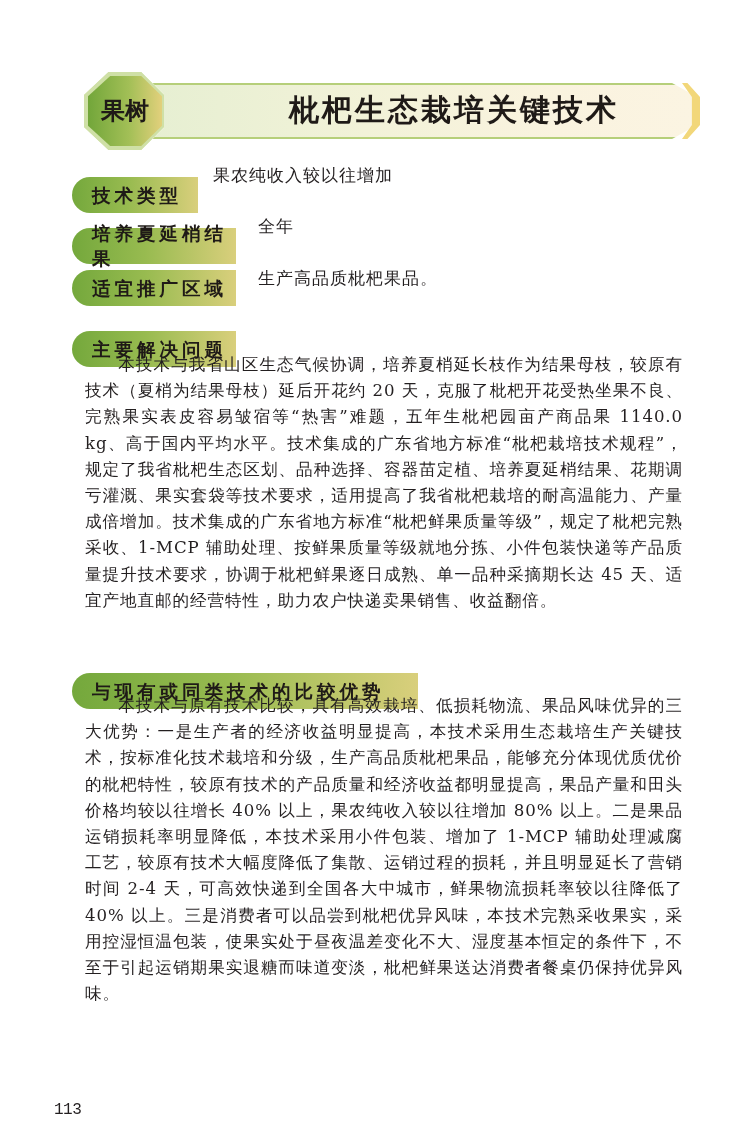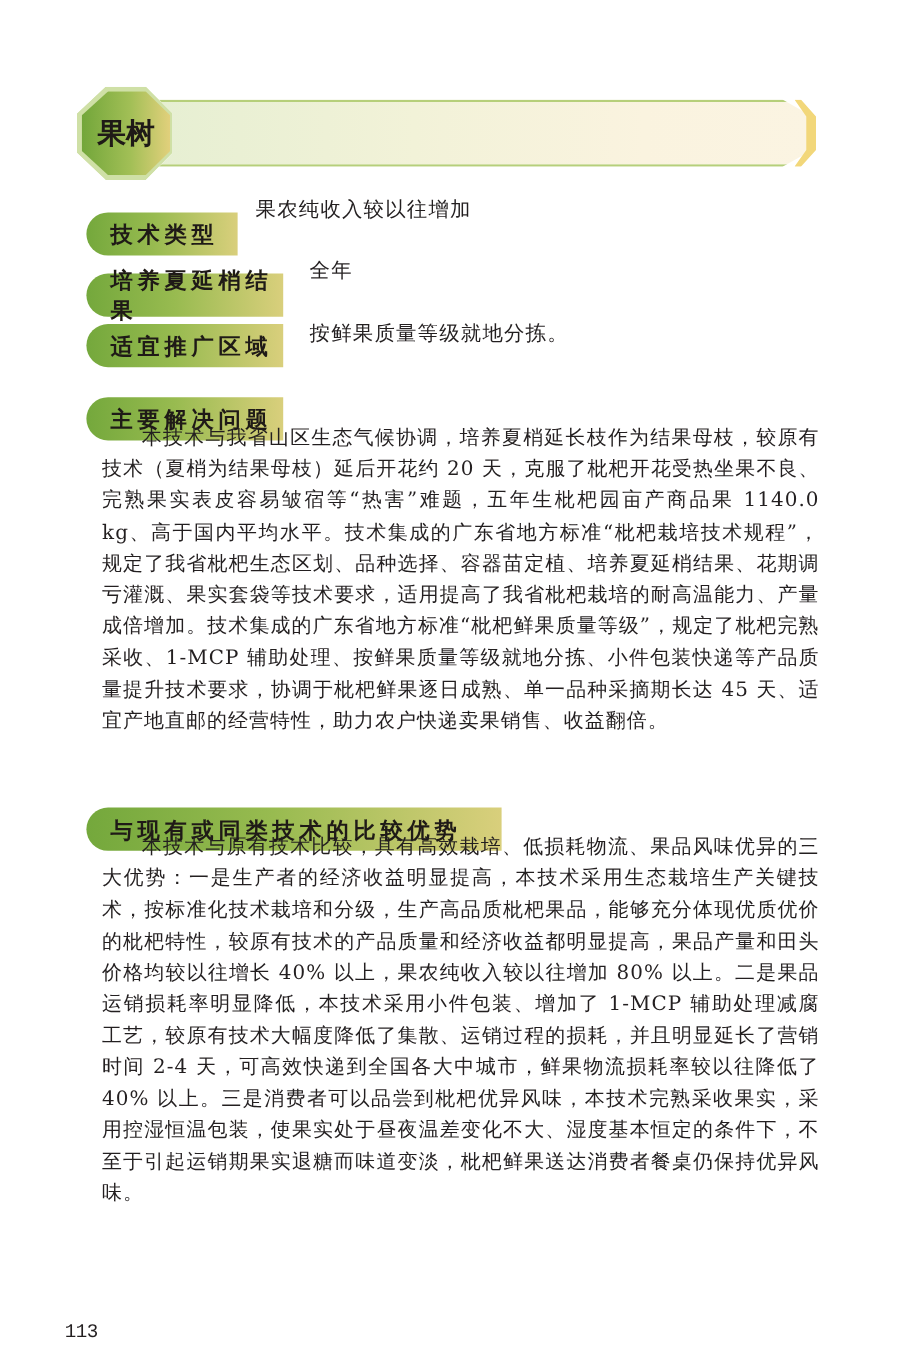--- a/index.html
+++ b/index.html
@@ -12,21 +12,21 @@
       height: 1125px;
       position: relative;
       overflow: hidden;
       font-family: "DejaVu Serif", "Liberation Serif", serif;
       color: #231f20;
     }
 
     
     .banner {
       position: absolute;
-      left: 64px;
+      left: 84px;
       top: 72px;
       width: 630px;
       height: 78px;
       padding-left: 19px;
     }
     .banner-bar {
       position: absolute;
       left: 62px;
       top: 11px;
       width: 548px;
@@ -148,30 +148,31 @@
 </head>
 <body>
 
 <div class="banner">
   <div class="banner-bar"></div>
   <div class="banner-bar-edge"></div>
   <div class="banner-badge-outline"></div>
   <div class="banner-badge">
     <span>果树</span>
   </div>
+  <div class="banner-title">枇杷生态栽培关键技术</div>
 </div>
 
 <div class="pill" style="top:157px; width:126px;">技术类型</div>
 <div class="pill-value" style="left:213px; top:157px;">果农纯收入较以往增加</div>
 
 <div class="pill" style="top:208px; width:164px;">培养夏延梢结果</div>
 <div class="pill-value" style="left:258px; top:208px;">全年</div>
 
 <div class="pill" style="top:250px; width:164px;">适宜推广区域</div>
-<div class="pill-value" style="left:258px; top:260px;">按鲜果质量等级就地分拣。</div>
+<div class="pill-value" style="left:258px; top:260px;">生产高品质枇杷果品。</div>
 
 <div class="pill" style="top:311px; width:164px;">主要解决问题</div>
 
 <div class="para" style="top:352px;">本技术与我省山区生态气候协调，培养夏梢延长枝作为结果母枝，较原有技术（夏梢为结果母枝）延后开花约 20 天，克服了枇杷开花受热坐果不良、完熟果实表皮容易皱宿等“热害”难题，五年生枇杷园亩产商品果 1140.0 kg、高于国内平均水平。技术集成的广东省地方标准“枇杷栽培技术规程”，规定了我省枇杷生态区划、品种选择、容器苗定植、培养夏延梢结果、花期调亏灌溉、果实套袋等技术要求，适用提高了我省枇杷栽培的耐高温能力、产量成倍增加。技术集成的广东省地方标准“枇杷鲜果质量等级”，规定了枇杷完熟采收、1-MCP 辅助处理、按鲜果质量等级就地分拣、小件包装快递等产品质量提升技术要求，协调于枇杷鲜果逐日成熟、单一品种采摘期长达 45 天、适宜产地直邮的经营特性，助力农户快递卖果销售、收益翻倍。</div>
 
 <div class="pill" style="top:653px; width:346px;">与现有或同类技术的比较优势</div>
 
 <div class="para" style="top:693px;">本技术与原有技术比较，具有高效栽培、低损耗物流、果品风味优异的三大优势：一是生产者的经济收益明显提高，本技术采用生态栽培生产关键技术，按标准化技术栽培和分级，生产高品质枇杷果品，能够充分体现优质优价的枇杷特性，较原有技术的产品质量和经济收益都明显提高，果品产量和田头价格均较以往增长 40% 以上，果农纯收入较以往增加 80% 以上。二是果品运销损耗率明显降低，本技术采用小件包装、增加了 1-MCP 辅助处理减腐工艺，较原有技术大幅度降低了集散、运销过程的损耗，并且明显延长了营销时间 2-4 天，可高效快递到全国各大中城市，鲜果物流损耗率较以往降低了 40% 以上。三是消费者可以品尝到枇杷优异风味，本技术完熟采收果实，采用控湿恒温包装，使果实处于昼夜温差变化不大、湿度基本恒定的条件下，不至于引起运销期果实退糖而味道变淡，枇杷鲜果送达消费者餐桌仍保持优异风味。</div>
 
 <div class="page-number">113</div>

